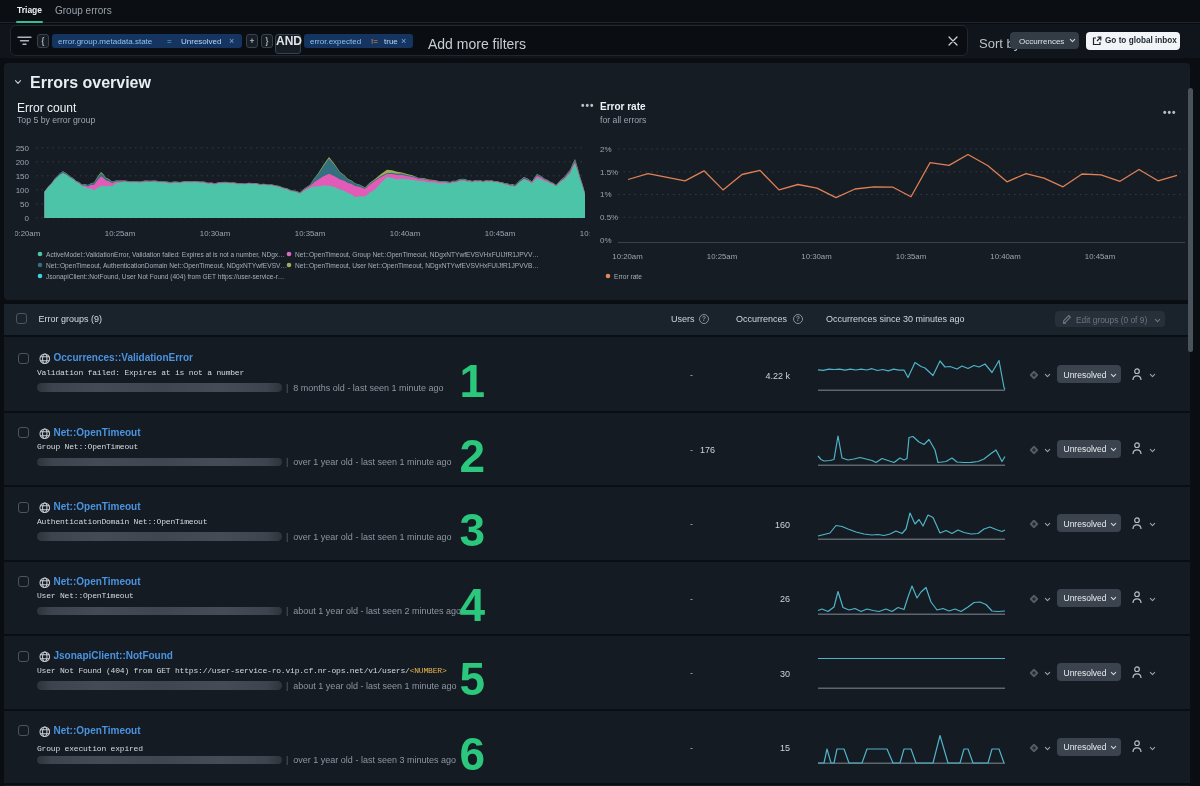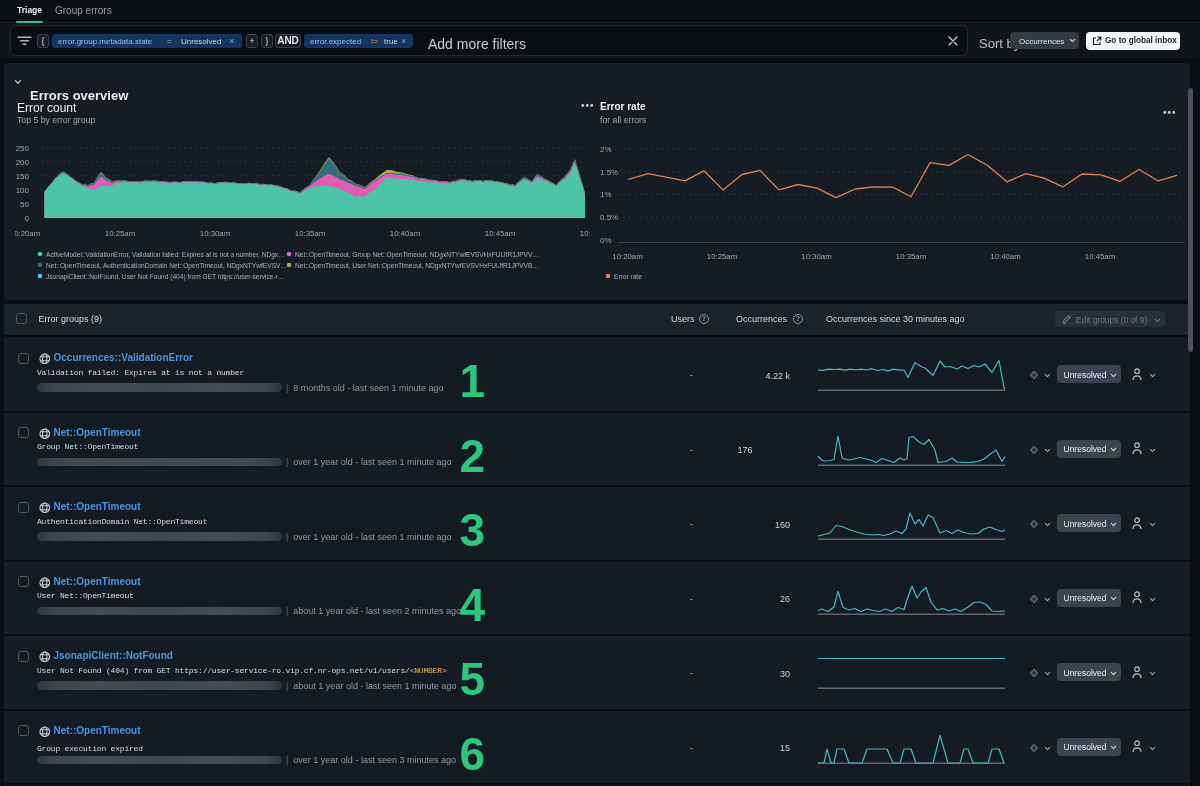--- a/index.html
+++ b/index.html
@@ -29,21 +29,21 @@
       </g>
     </svg>
 <div class="abs" style="left:37px;top:33.5px;width:12px;height:14px;background:#171d25;border:1px solid #39424c;border-radius:3px;color:#dfe5ea;font-size:8.5px;font-weight:400;text-align:center;line-height:12.5px">{</div>
 <div class="abs" style="left:52px;top:33.5px;width:190px;height:14px;background:#153560;border-radius:3px"></div>
 <div class="abs" style="left:58px;top:36.5px;font-size:8px;color:#8fc0ee">error.group.metadata.state</div>
 <div class="abs" style="left:167px;top:36.5px;font-size:8px;color:#4fc7b4">=</div>
 <div class="abs" style="left:181px;top:36.5px;font-size:8px;color:#b9d7f5">Unresolved</div>
 <div class="abs" style="left:229px;top:35.5px;font-size:9px;color:#7ba6d6">×</div>
 <div class="abs" style="left:246px;top:33.5px;width:12px;height:14px;background:#171d25;border:1px solid #39424c;border-radius:3px;color:#dfe5ea;font-size:8.5px;font-weight:400;text-align:center;line-height:12.5px">+</div>
 <div class="abs" style="left:261px;top:33.5px;width:12px;height:14px;background:#171d25;border:1px solid #39424c;border-radius:3px;color:#dfe5ea;font-size:8.5px;font-weight:400;text-align:center;line-height:12.5px">}</div>
-<div class="abs" style="left:275px;top:33.5px;width:26px;height:14px;background:#171d25;border:1px solid #39424c;border-radius:3px;color:#dfe5ea;font-size:10px;font-weight:700;text-align:center;line-height:12.5px">AND</div>
+<div class="abs" style="left:275px;top:33.5px;width:26px;height:20px;background:#171d25;border:1px solid #39424c;border-radius:3px;color:#dfe5ea;font-size:12px;font-weight:700;text-align:center;line-height:12.5px">AND</div>
 <div class="abs" style="left:304px;top:33.5px;width:109px;height:14px;background:#153560;border-radius:3px"></div>
 <div class="abs" style="left:310px;top:36.5px;font-size:8px;color:#8fc0ee">error.expected</div>
 <div class="abs" style="left:371px;top:36.5px;font-size:8px;color:#dd9b4f">!=</div>
 <div class="abs" style="left:384px;top:36.5px;font-size:8px;color:#b9d7f5">true</div>
 <div class="abs" style="left:401px;top:35.5px;font-size:9px;color:#7ba6d6">×</div>
 <div class="abs" style="left:428px;top:36px;font-size:14px;color:#c6cdd4">Add more filters</div>
 <svg class="abs" style="left:947px;top:34.5px" width="12" height="12" viewBox="0 0 12 12">
       <path d="M2,2 L10,10 M10,2 L2,10" stroke="#c8d0d8" stroke-width="1.3" stroke-linecap="round"></path>
     </svg>
 <div class="abs" style="left:979px;top:36px;font-size:13px;color:#b9c2ca">Sort by</div>
@@ -57,21 +57,21 @@
         <path d="M4,2 L1.5,2 L1.5,8.5 L8,8.5 L8,6"></path>
         <path d="M5.5,1.2 L8.8,1.2 L8.8,4.5"></path>
         <path d="M8.6,1.4 L5,5"></path>
       </g>
     </svg>
 <div class="abs" style="left:1105px;top:36px;font-size:8.2px;font-weight:700;color:#1b242c">Go to global inbox</div>
 <div class="panel" style="left:4px;top:63px;width:1186px;height:237px"></div>
 <svg class="abs" style="left:14px;top:78px" width="8" height="8" viewBox="0 0 8 8">
       <path d="M1.5,2.7 L4,5.3 L6.5,2.7" fill="none" stroke="#c3cad1" stroke-width="1.2" stroke-linecap="round" stroke-linejoin="round"></path>
     </svg>
-<div class="abs" style="left:30px;top:88px;font-size:13px;font-weight:700;color:#e9eef2">Errors overview</div>
+<div class="abs" style="left:30px;top:74px;font-size:16px;font-weight:700;color:#e9eef2">Errors overview</div>
 <div class="abs" style="left:17px;top:101px;font-size:12px;font-weight:400;color:#eef2f5">Error count</div>
 <div class="abs" style="left:17px;top:114.5px;font-size:8.7px;color:#9aa5b0">Top 5 by error group</div>
 <div class="abs" style="left:600px;top:101px;font-size:10px;font-weight:700;color:#eef2f5">Error rate</div>
 <div class="abs" style="left:600px;top:114.5px;font-size:8.7px;color:#9aa5b0">for all errors</div>
 <div class="abs" style="left:581px;top:100px;font-size:10px;font-weight:700;color:#b9c2ca;letter-spacing:1px">•••</div>
 <div class="abs" style="left:1163px;top:107px;font-size:10px;font-weight:700;color:#b9c2ca;letter-spacing:1px">•••</div>
 <svg class="abs" style="left:0;top:0" width="1200" height="300" viewBox="0 0 1200 300">
       <line x1="36" y1="217.8" x2="585" y2="217.8" stroke="#333c45" stroke-width="1" stroke-dasharray="1.5,4"></line>
       <text x="29" y="220.60000000000002" text-anchor="end" font-size="8px" fill="#9aa5b0">0</text>
       <line x1="36" y1="203.8" x2="585" y2="203.8" stroke="#333c45" stroke-width="1" stroke-dasharray="1.5,4"></line>
@@ -203,21 +203,21 @@
         <ellipse cx="6" cy="6" rx="2.3" ry="5"></ellipse>
         <path d="M1.2,4 L10.8,4 M1.2,8 L10.8,8"></path>
       </g>
     </svg>
 <div class="abs lnk" style="left:53.5px;top:426.5px">Net::OpenTimeout</div>
 <div class="abs mono" style="left:37px;top:442.0px">Group Net::OpenTimeout</div>
 <div class="bar" style="left:37px;top:457.5px;width:245px"></div>
 <div class="abs time" style="left:286px;top:457.0px"><span style="color:#5a636d">|</span>&nbsp; over 1 year old - last seen 1 minute ago</div>
 <div class="num" style="left:459.5px;top:428.5px">2</div>
 <div class="abs" style="left:690px;top:444.5px;font-size:9px;color:#aab3bc">-</div>
-<div class="abs" style="left:700px;top:445.0px;width:90px;text-align:center;font-size:9px;color:#ccd3da">176</div>
+<div class="abs" style="left:700px;top:445.0px;width:90px;text-align:left;font-size:9px;color:#ccd3da">176</div>
 <svg class="abs" style="left:816px;top:428.5px" width="192" height="40" viewBox="0 0 192 40">
       <line x1="2" y1="36.2" x2="189" y2="36.2" stroke="#5d656e" stroke-width="1.4"></line>
       <polyline points="2.0,27.0 5.0,30.5 8.0,32.0 14.0,31.5 18.0,30.5 22.0,7.0 26.0,29.0 32.0,31.0 38.0,30.0 44.0,28.5 50.0,30.0 56.0,31.5 60.0,33.5 66.0,29.5 72.0,31.5 78.0,33.5 84.0,29.0 88.0,31.0 91.0,29.5 93.0,8.5 97.0,7.5 103.0,13.0 108.0,15.5 113.0,10.5 119.0,21.0 122.0,33.5 130.0,32.5 136.0,29.0 141.0,33.0 148.0,33.5 155.0,33.3 162.0,32.5 168.0,30.0 175.0,24.5 180.0,21.0 186.0,32.5 189.0,27.5" fill="none" stroke="#4fb3c7" stroke-width="1.2" stroke-linejoin="round"></polyline>
     </svg>
 <svg class="abs" style="left:1028px;top:443.5px" width="12" height="12" viewBox="0 0 12 12">
       <rect x="2.7" y="2.7" width="6.6" height="6.6" rx="1.2" transform="rotate(45 6 6)" fill="#545e69"></rect>
       <rect x="4.6" y="4.6" width="2.8" height="2.8" transform="rotate(45 6 6)" fill="#222a33"></rect>
     </svg>
 <svg class="abs" style="left:1044px;top:446.5px" width="7" height="7" viewBox="0 0 8 8">
       <path d="M1.5,2.7 L4,5.3 L6.5,2.7" fill="none" stroke="#9aa3ad" stroke-width="1.2" stroke-linecap="round" stroke-linejoin="round"></path>

